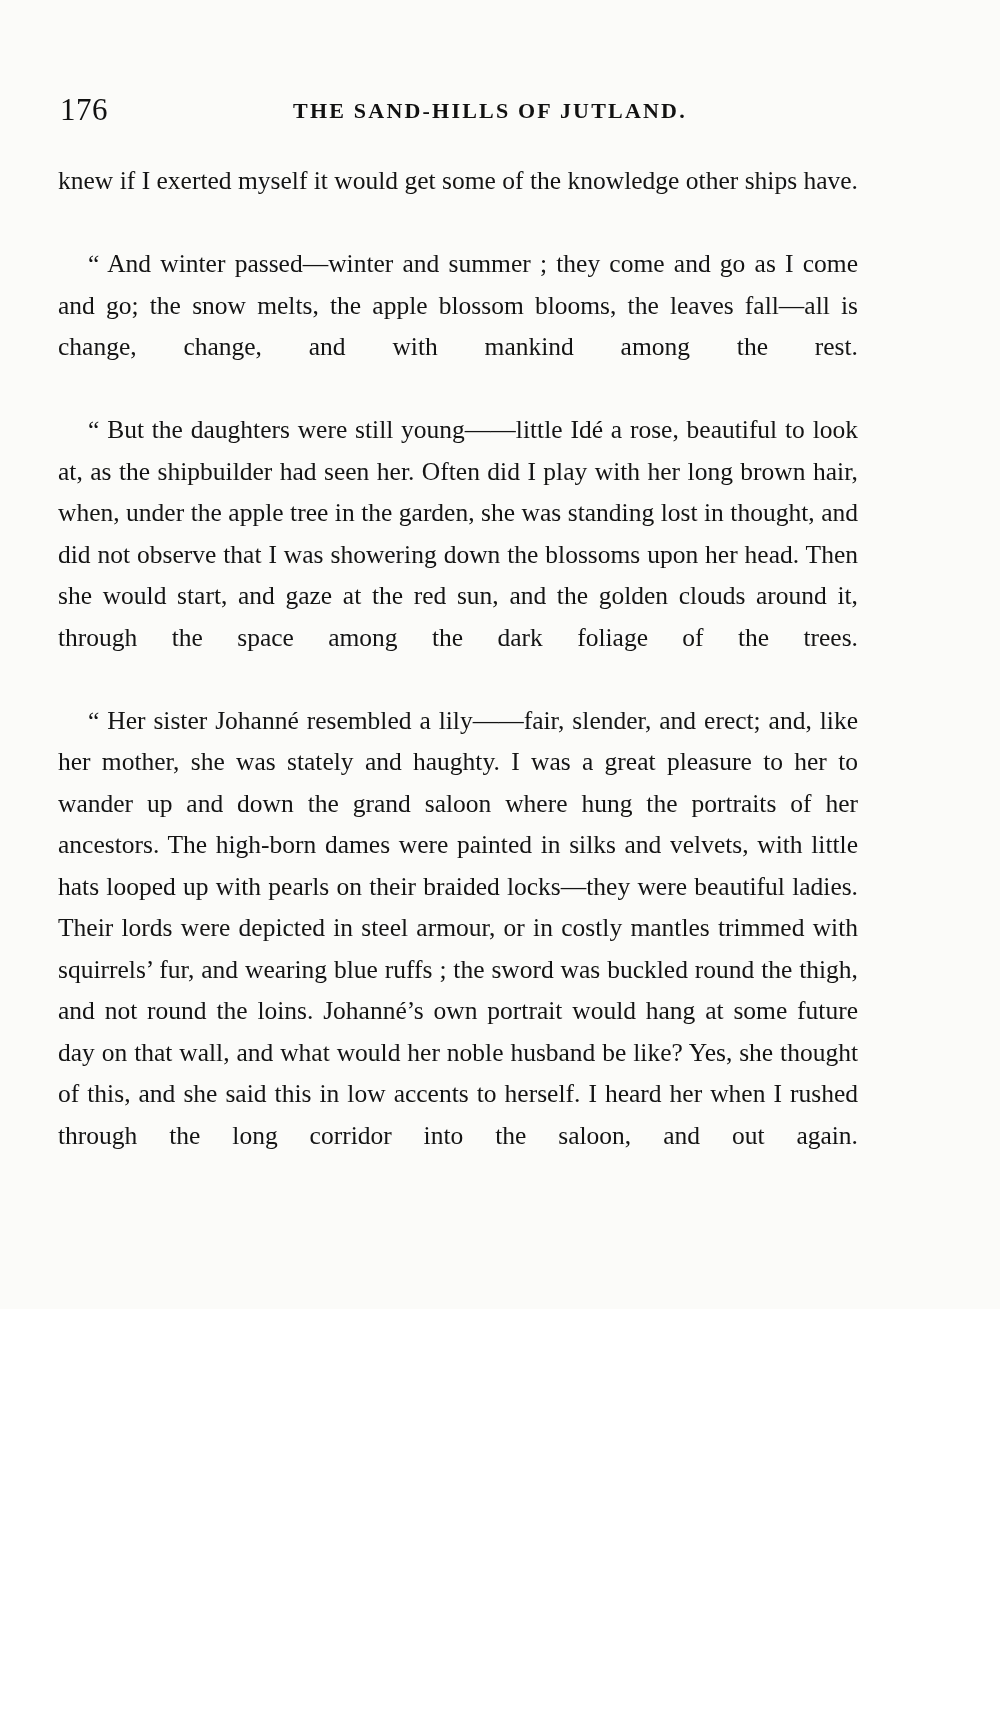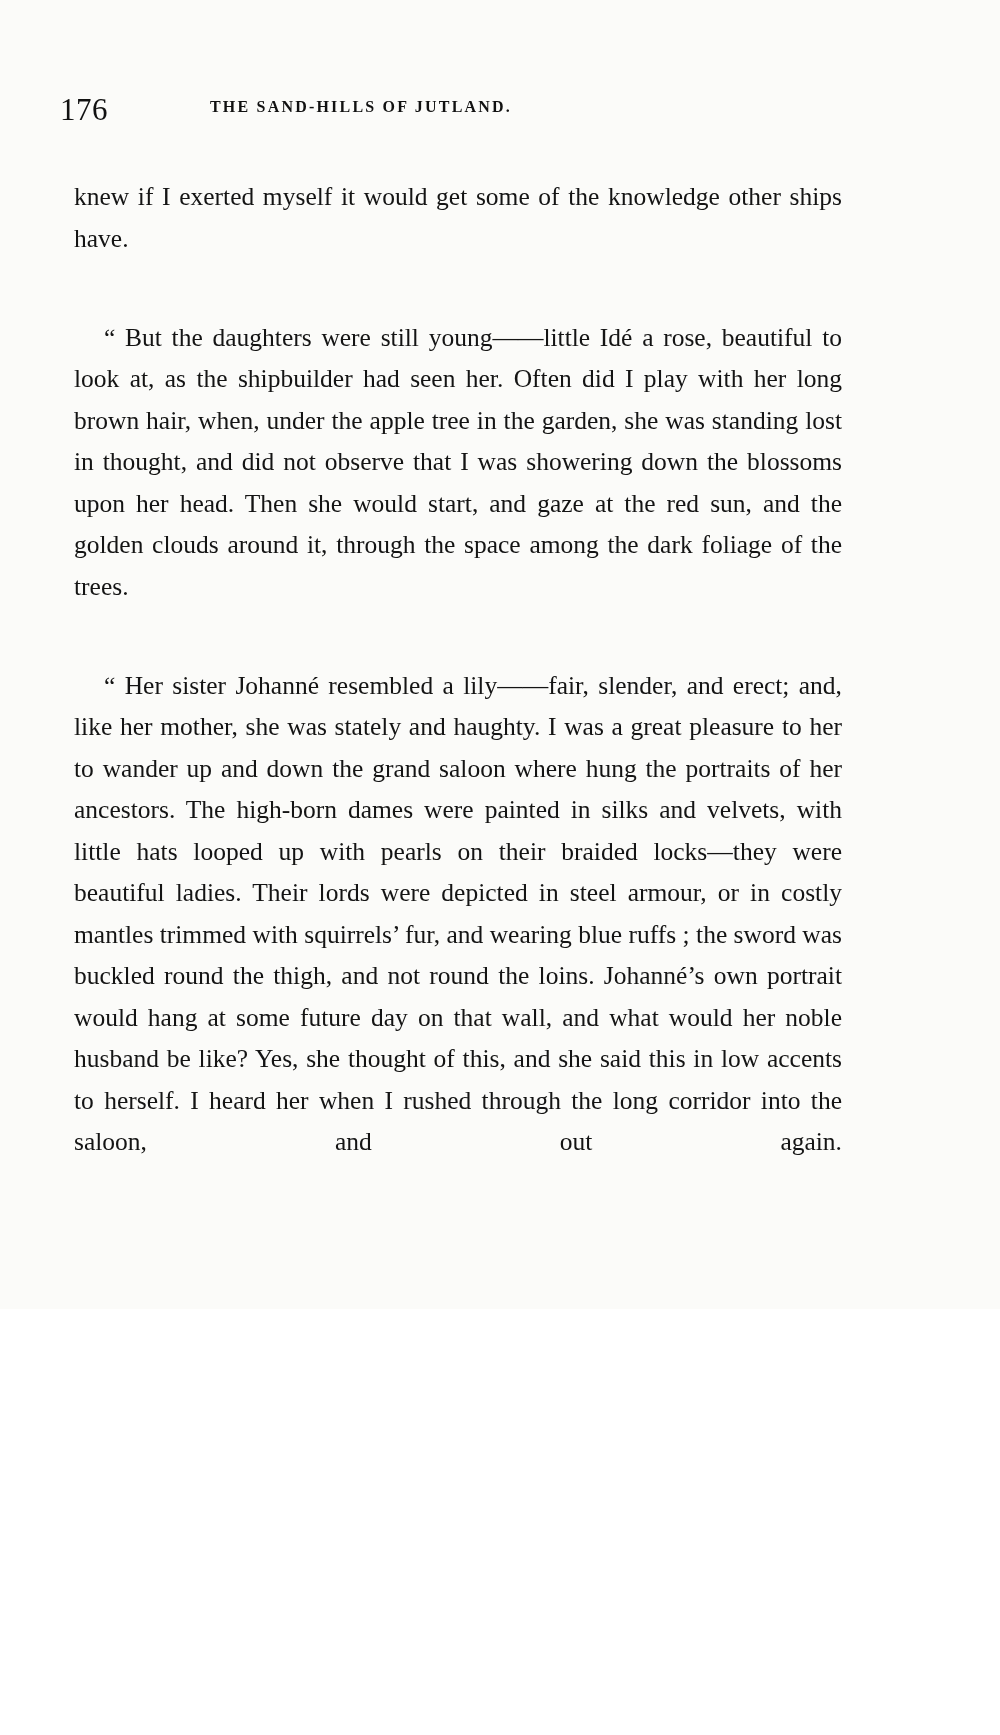--- a/index.html
+++ b/index.html
@@ -36,34 +36,35 @@
     top: 0;
     font-size: 31px;
     letter-spacing: 0.5px;
     color: #111;
   }
   .running-head {
     position: absolute;
     left: 150px;
     top: 6px;
     width: 560px;
-    font-size: 16px;
+    text-align: center;
+    font-size: 22px;
     font-weight: bold;
     letter-spacing: 2.2px;
     color: #111;
     text-transform: uppercase;
   }
   .text-block {
     position: absolute;
     left: 58px;
     top: 160px;
     width: 800px;
   }
   p.para {
-    margin: 16px;
+    margin: 0;
     font-size: 25.5px;
     line-height: 41.5px;
     text-align: justify;
     text-justify: inter-word;
     color: #141414;
     text-indent: 30px;
   }
   p.para.noindent {
     text-indent: 0;
   }
@@ -79,17 +80,18 @@
 
 <div class="page">
 
   <div class="page-header">
     <span class="folio">176</span>
     <span class="running-head">THE SAND-HILLS OF JUTLAND.</span>
   </div>
 
   <div class="text-block">
     <p class="para noindent">knew if I exerted myself it would get some of the knowledge other ships have.</p>
+    <p class="para">“ And winter passed—winter and summer ; they come and go as I come and go; the snow melts, the apple blossom blooms, the leaves fall—all is change, change, and with mankind among the rest.</p>
     <p class="para">“ But the daughters were still young——little Idé a rose, beautiful to look at, as the shipbuilder had seen her.   Often did I play with her long brown hair, when, under the apple tree in the garden, she was standing lost in thought, and did not observe that I was showering down the blossoms upon her head.   Then she would start, and gaze at the red sun, and the golden clouds around it, through the space among the dark foliage of the trees.</p>
     <p class="para">“ Her sister Johanné resembled a lily——fair, slender, and erect; and, like her mother, she was stately and haughty.   I was a great pleasure to her to wander up and down the grand saloon where hung the portraits of her ancestors.   The high-born dames were painted in silks and velvets, with little hats looped up with pearls on their braided locks—they were beautiful ladies.   Their lords were depicted in steel armour, or in costly mantles trimmed with squirrels’ fur, and wearing blue ruffs ; the sword was buckled round the thigh, and not round the loins.   Johanné’s own portrait would hang at some future day on that wall, and what would her noble husband be like?  Yes, she thought of this, and she said this in low accents to herself.   I heard her when I rushed through the long corridor into the saloon, and out again.</p>
   </div>
 
 </div>
 
 </body></html>

